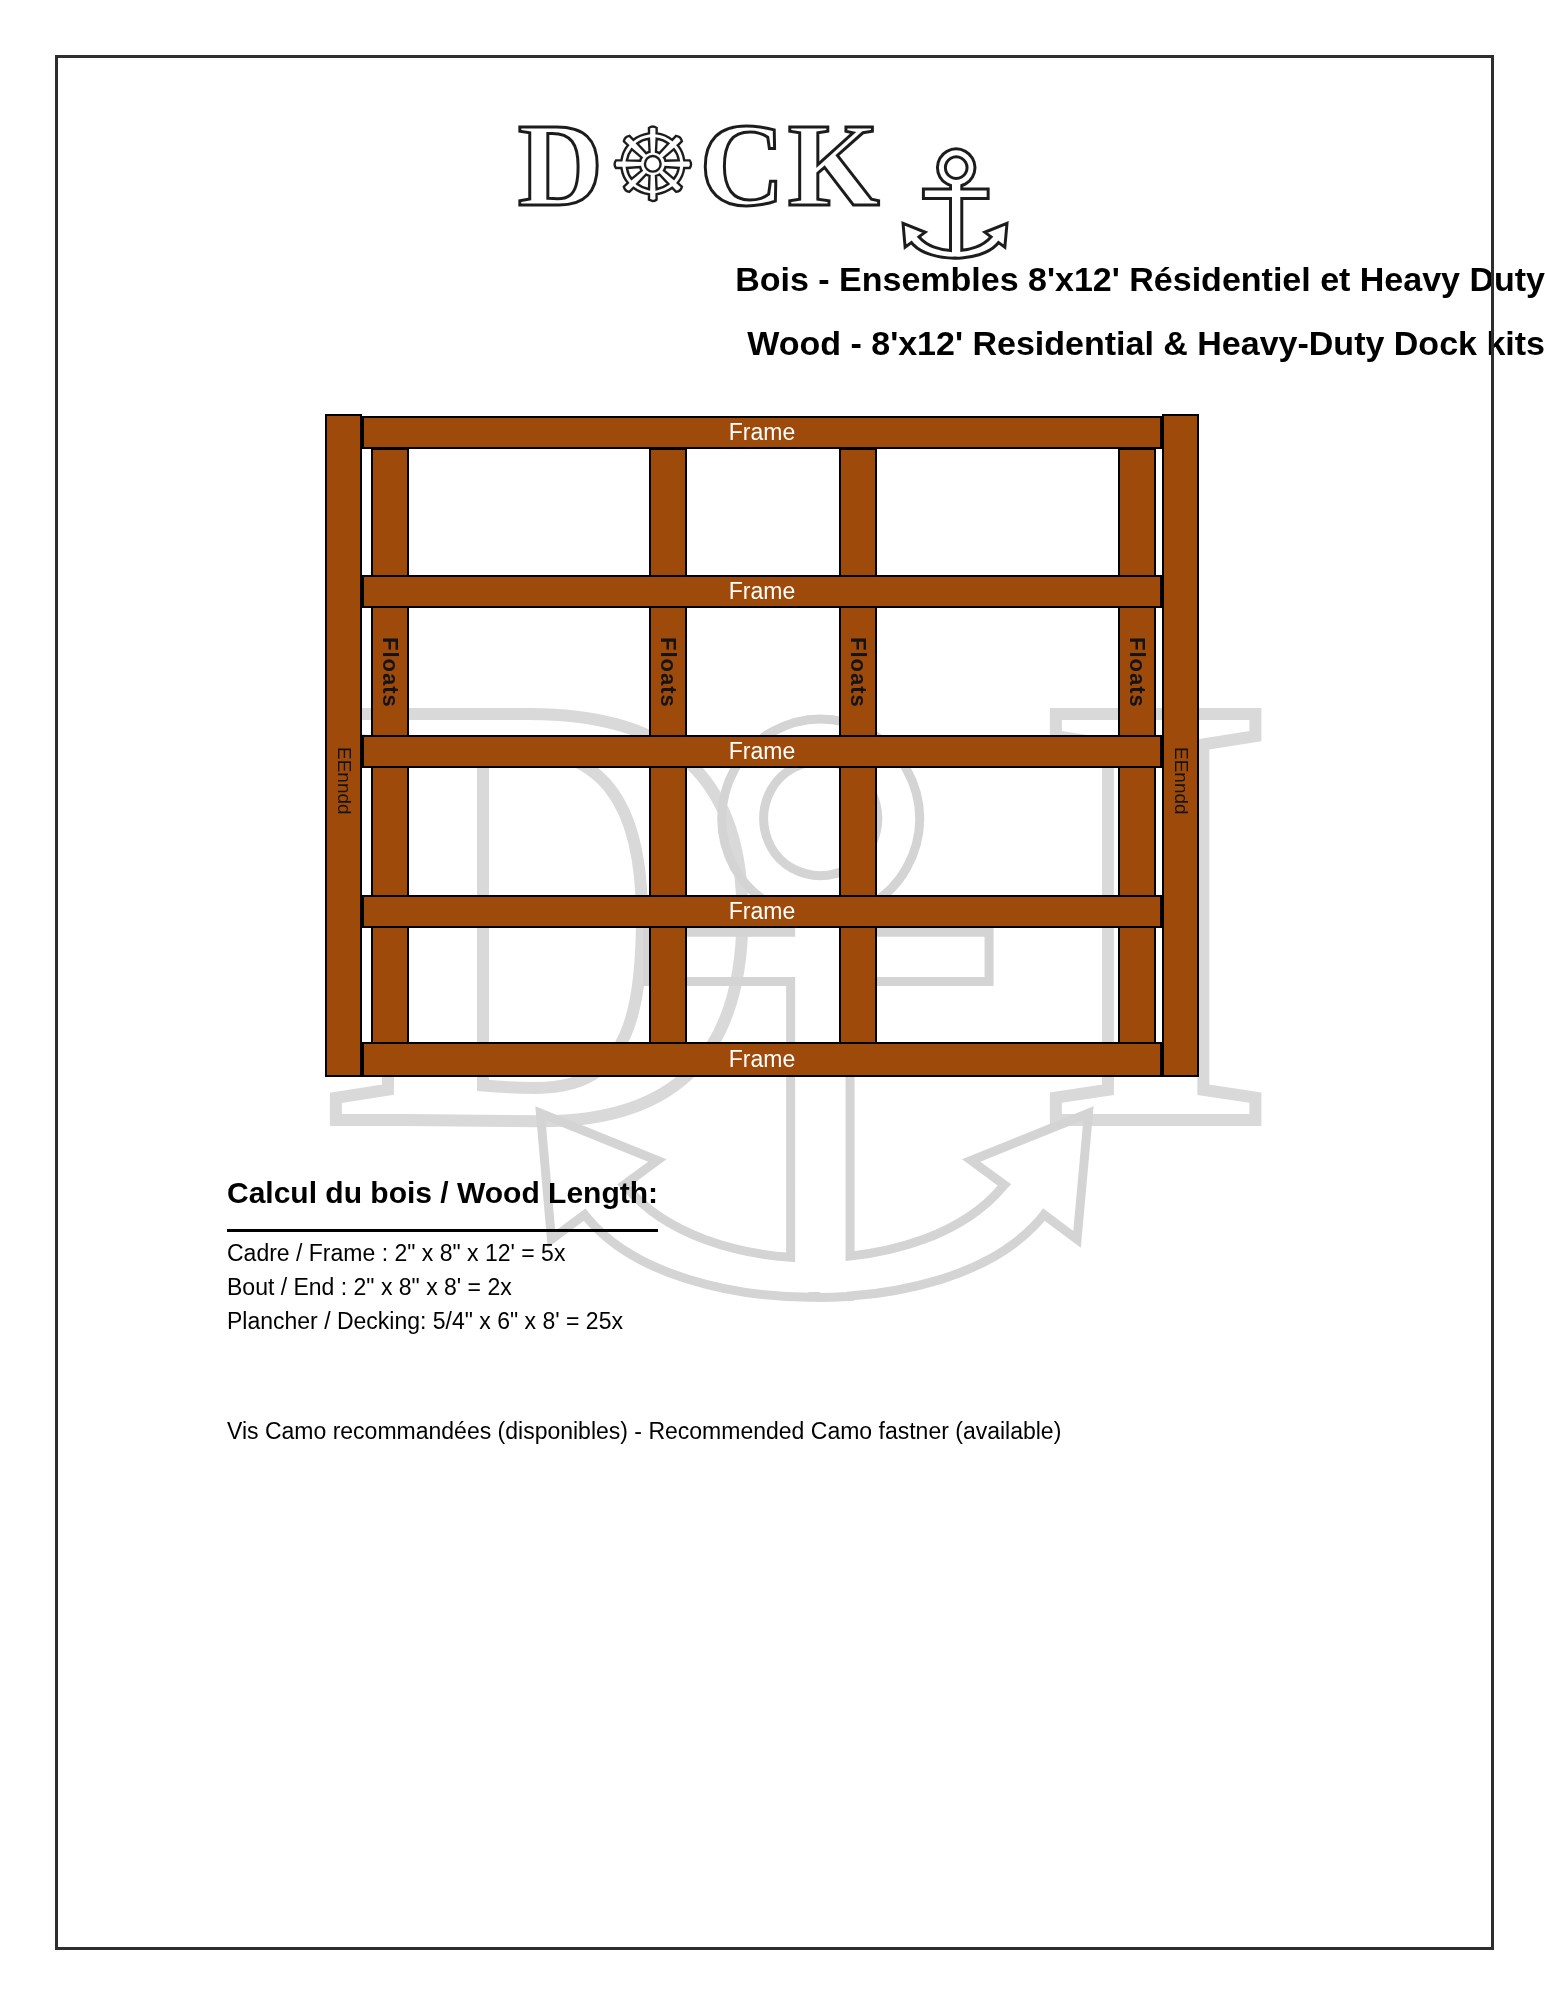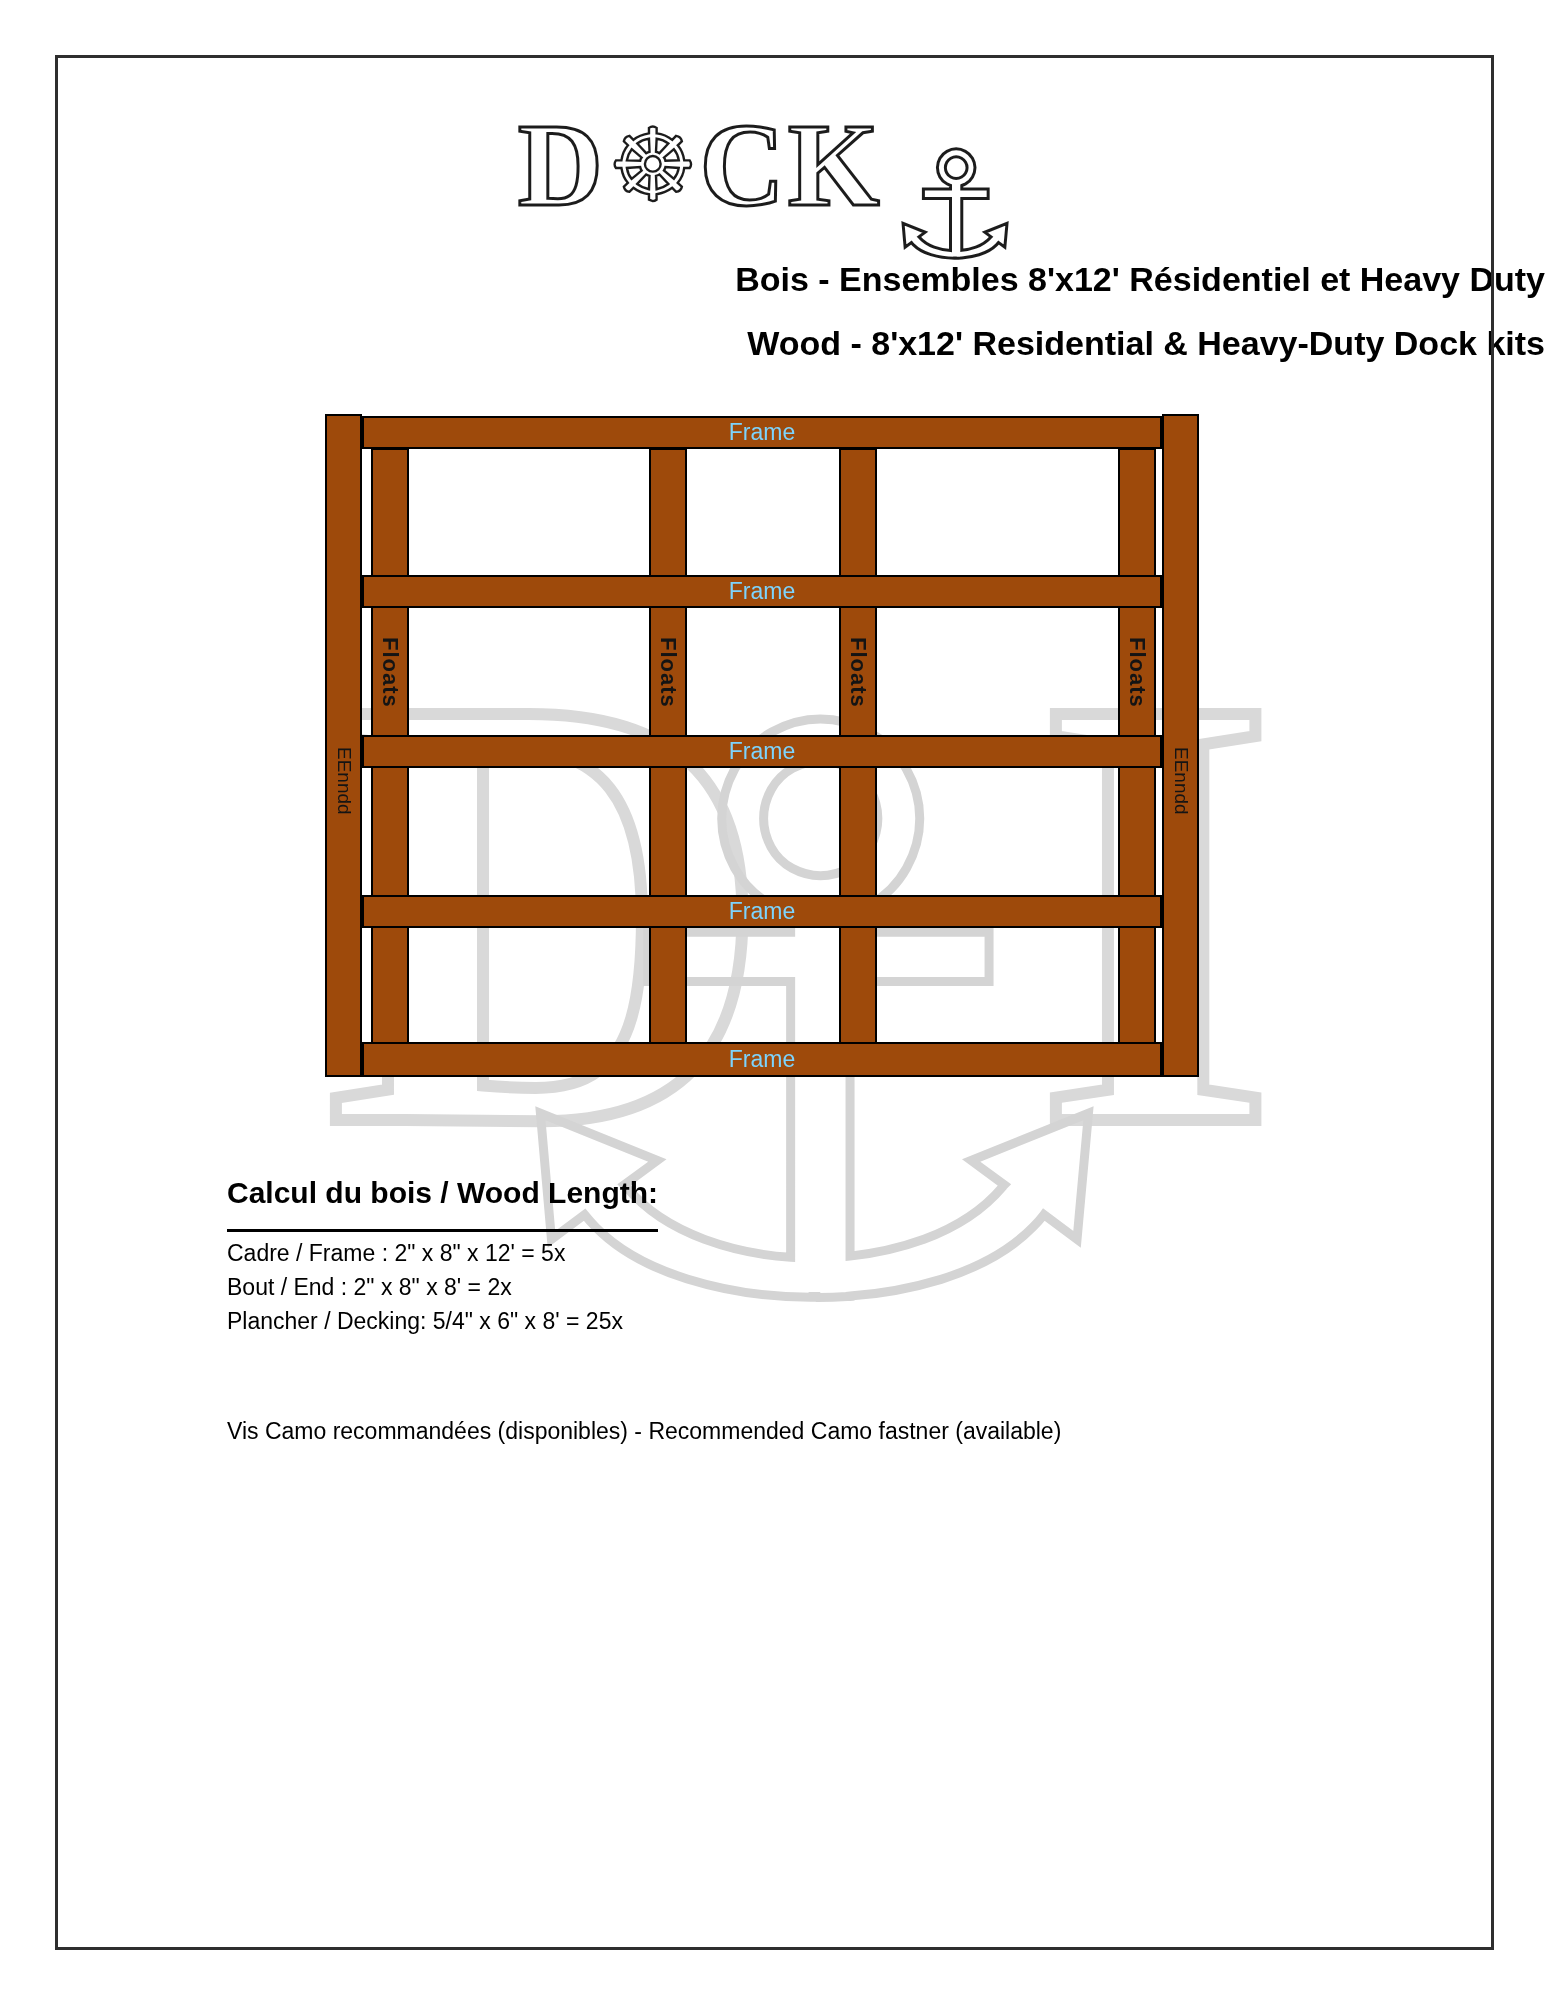--- a/index.html
+++ b/index.html
@@ -39,21 +39,21 @@
   
   .watermark{position:absolute;left:300px;top:560px;z-index:0;}
   
   .bar{position:absolute;background:#9E4A0B;border:2px solid #000;box-sizing:border-box;}
   .end-bar{top:414px;width:37px;height:663px;z-index:1;}
   .end-left{left:325px;}
   .end-right{left:1162px;}
   .float-bar{top:448px;width:38px;height:596px;z-index:1;}
   .float-1{left:371px;} .float-2{left:649px;} .float-3{left:839px;} .float-4{left:1118px;}
   .frame-bar{left:362px;width:800px;height:33px;z-index:2;
-    text-align:center;font-size:23px;line-height:29px;color:#7dd3fc;}
+    text-align:center;font-size:23px;line-height:29px;color:#ffffff;}
   .frame-y1{top:416px;} .frame-y2{top:575px;} .frame-y3{top:735px;}
   .frame-y4{top:895px;} .frame-y5{top:1042px;height:35px;line-height:31px;}
   .vlabel{
     position:absolute;z-index:3;display:flex;align-items:center;justify-content:center;
     writing-mode:vertical-rl;color:#141414;
   }
   .floats-label{top:612px;width:38px;height:120px;font-weight:bold;font-size:22px;letter-spacing:1px;}
   .fl-1{left:371px;} .fl-2{left:649px;} .fl-3{left:839px;} .fl-4{left:1118px;}
   .end-label{top:735px;width:37px;height:92px;font-size:19px;}
   .el-left{left:325px;} .el-right{left:1162px;}

